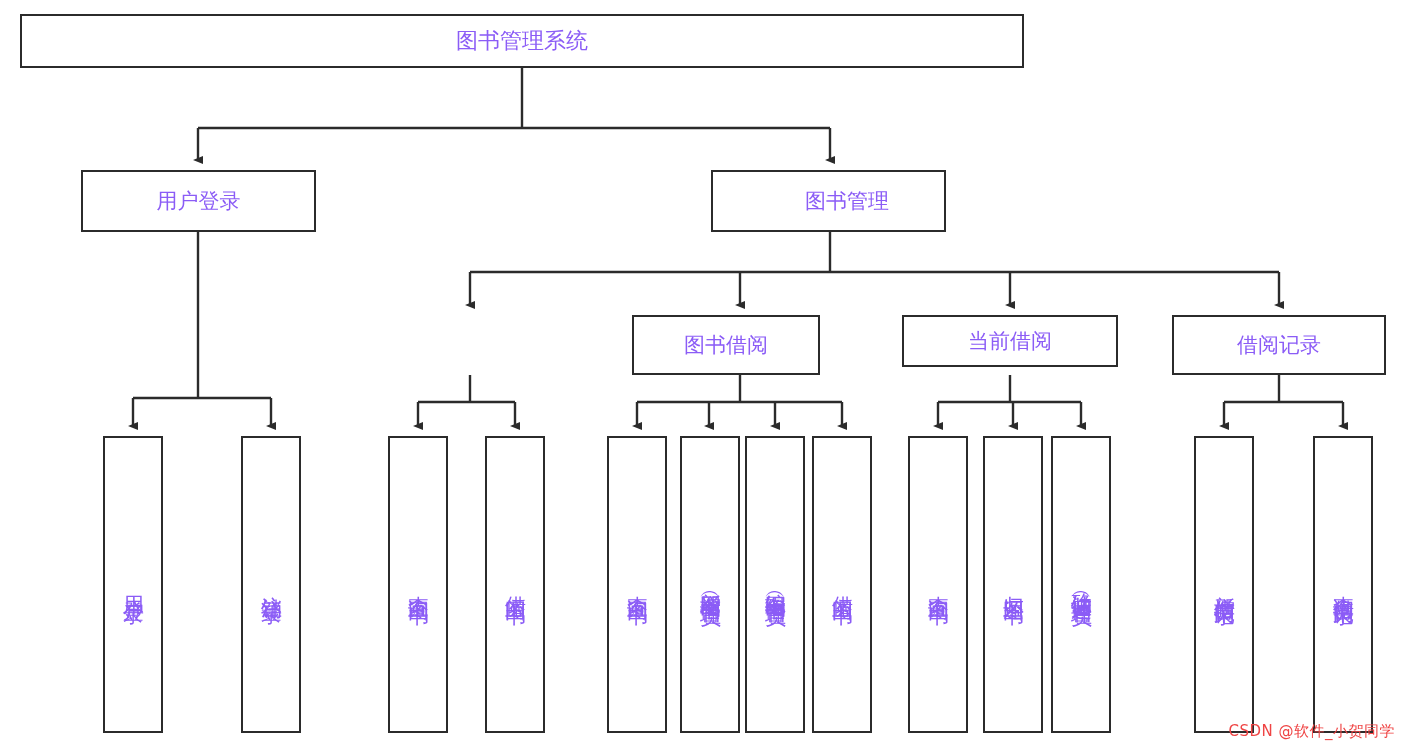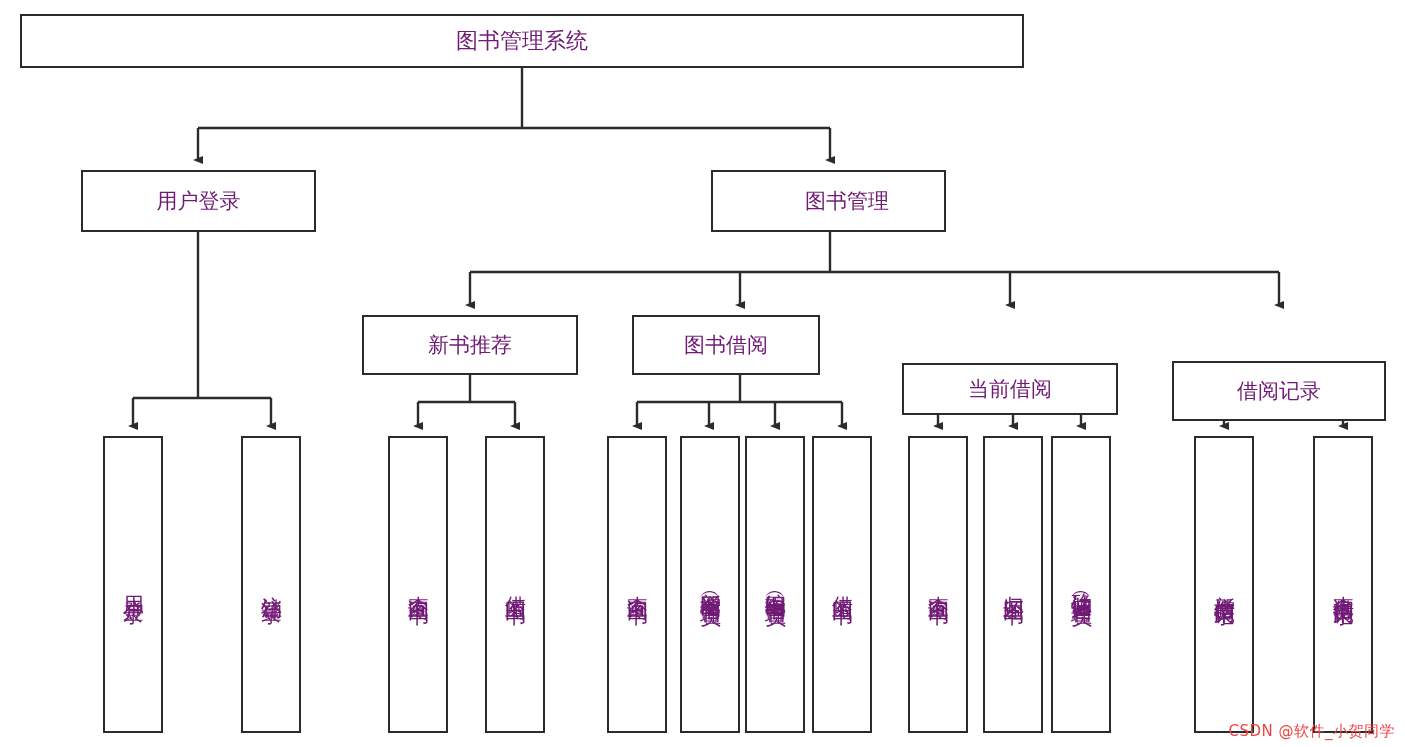--- a/index.html
+++ b/index.html
@@ -25,21 +25,21 @@
     height: 747px;
   }
   .node {
     position: absolute;
     box-sizing: border-box;
     border: 2px solid #2b2b2b;
     background: #ffffff;
     display: flex;
     align-items: center;
     justify-content: center;
-    color: #701a75;
+    color: #8b5cf6;
   }
   .node .label {
     text-align: center;
     line-height: 1.18;
     white-space: pre-line;
   }
   .node-root .label { font-size: 22px; }
   .node-l2 .label  { font-size: 21px; }
   .node-l3 .label  { font-size: 21px; }
   .node-leaf {
@@ -126,30 +126,27 @@
     <span class="label">图书管理系统</span>
   </div>
 
   <div class="node node-l2" style="left:81px; top:170px; width:235px; height:62px;">
     <span class="label">用户登录</span>
   </div>
   <div class="node node-l2" style="left:711px; top:170px; width:235px; height:62px;padding-left:37px;">
     <span class="label">图书管理</span>
   </div>
 
-  <div class="node node-l3" style="left:362px; top:315px; width:216px; height:60px;">
-    <span class="label">新书推荐</span>
-  </div>
   <div class="node node-l3" style="left:632px; top:315px; width:188px; height:60px;">
     <span class="label">图书借阅</span>
   </div>
-  <div class="node node-l3" style="left:902px; top:315px; width:216px; height:52px;margin-top:48px;">
+  <div class="node node-l3" style="left:902px; top:315px; width:216px; height:52px;">
     <span class="label">当前借阅</span>
   </div>
-  <div class="node node-l3" style="left:1172px; top:315px; width:214px; height:60px;margin-top:46px;">
+  <div class="node node-l3" style="left:1172px; top:315px; width:214px; height:60px;">
     <span class="label">借阅记录</span>
   </div>
 
   <div class="node node-leaf" style="left:103px; top:436px; width:60px; height:297px;">
     <span class="label">用户登录</span>
   </div>
   <div class="node node-leaf" style="left:241px; top:436px; width:60px; height:297px;">
     <span class="label">注销登录</span>
   </div>
 

